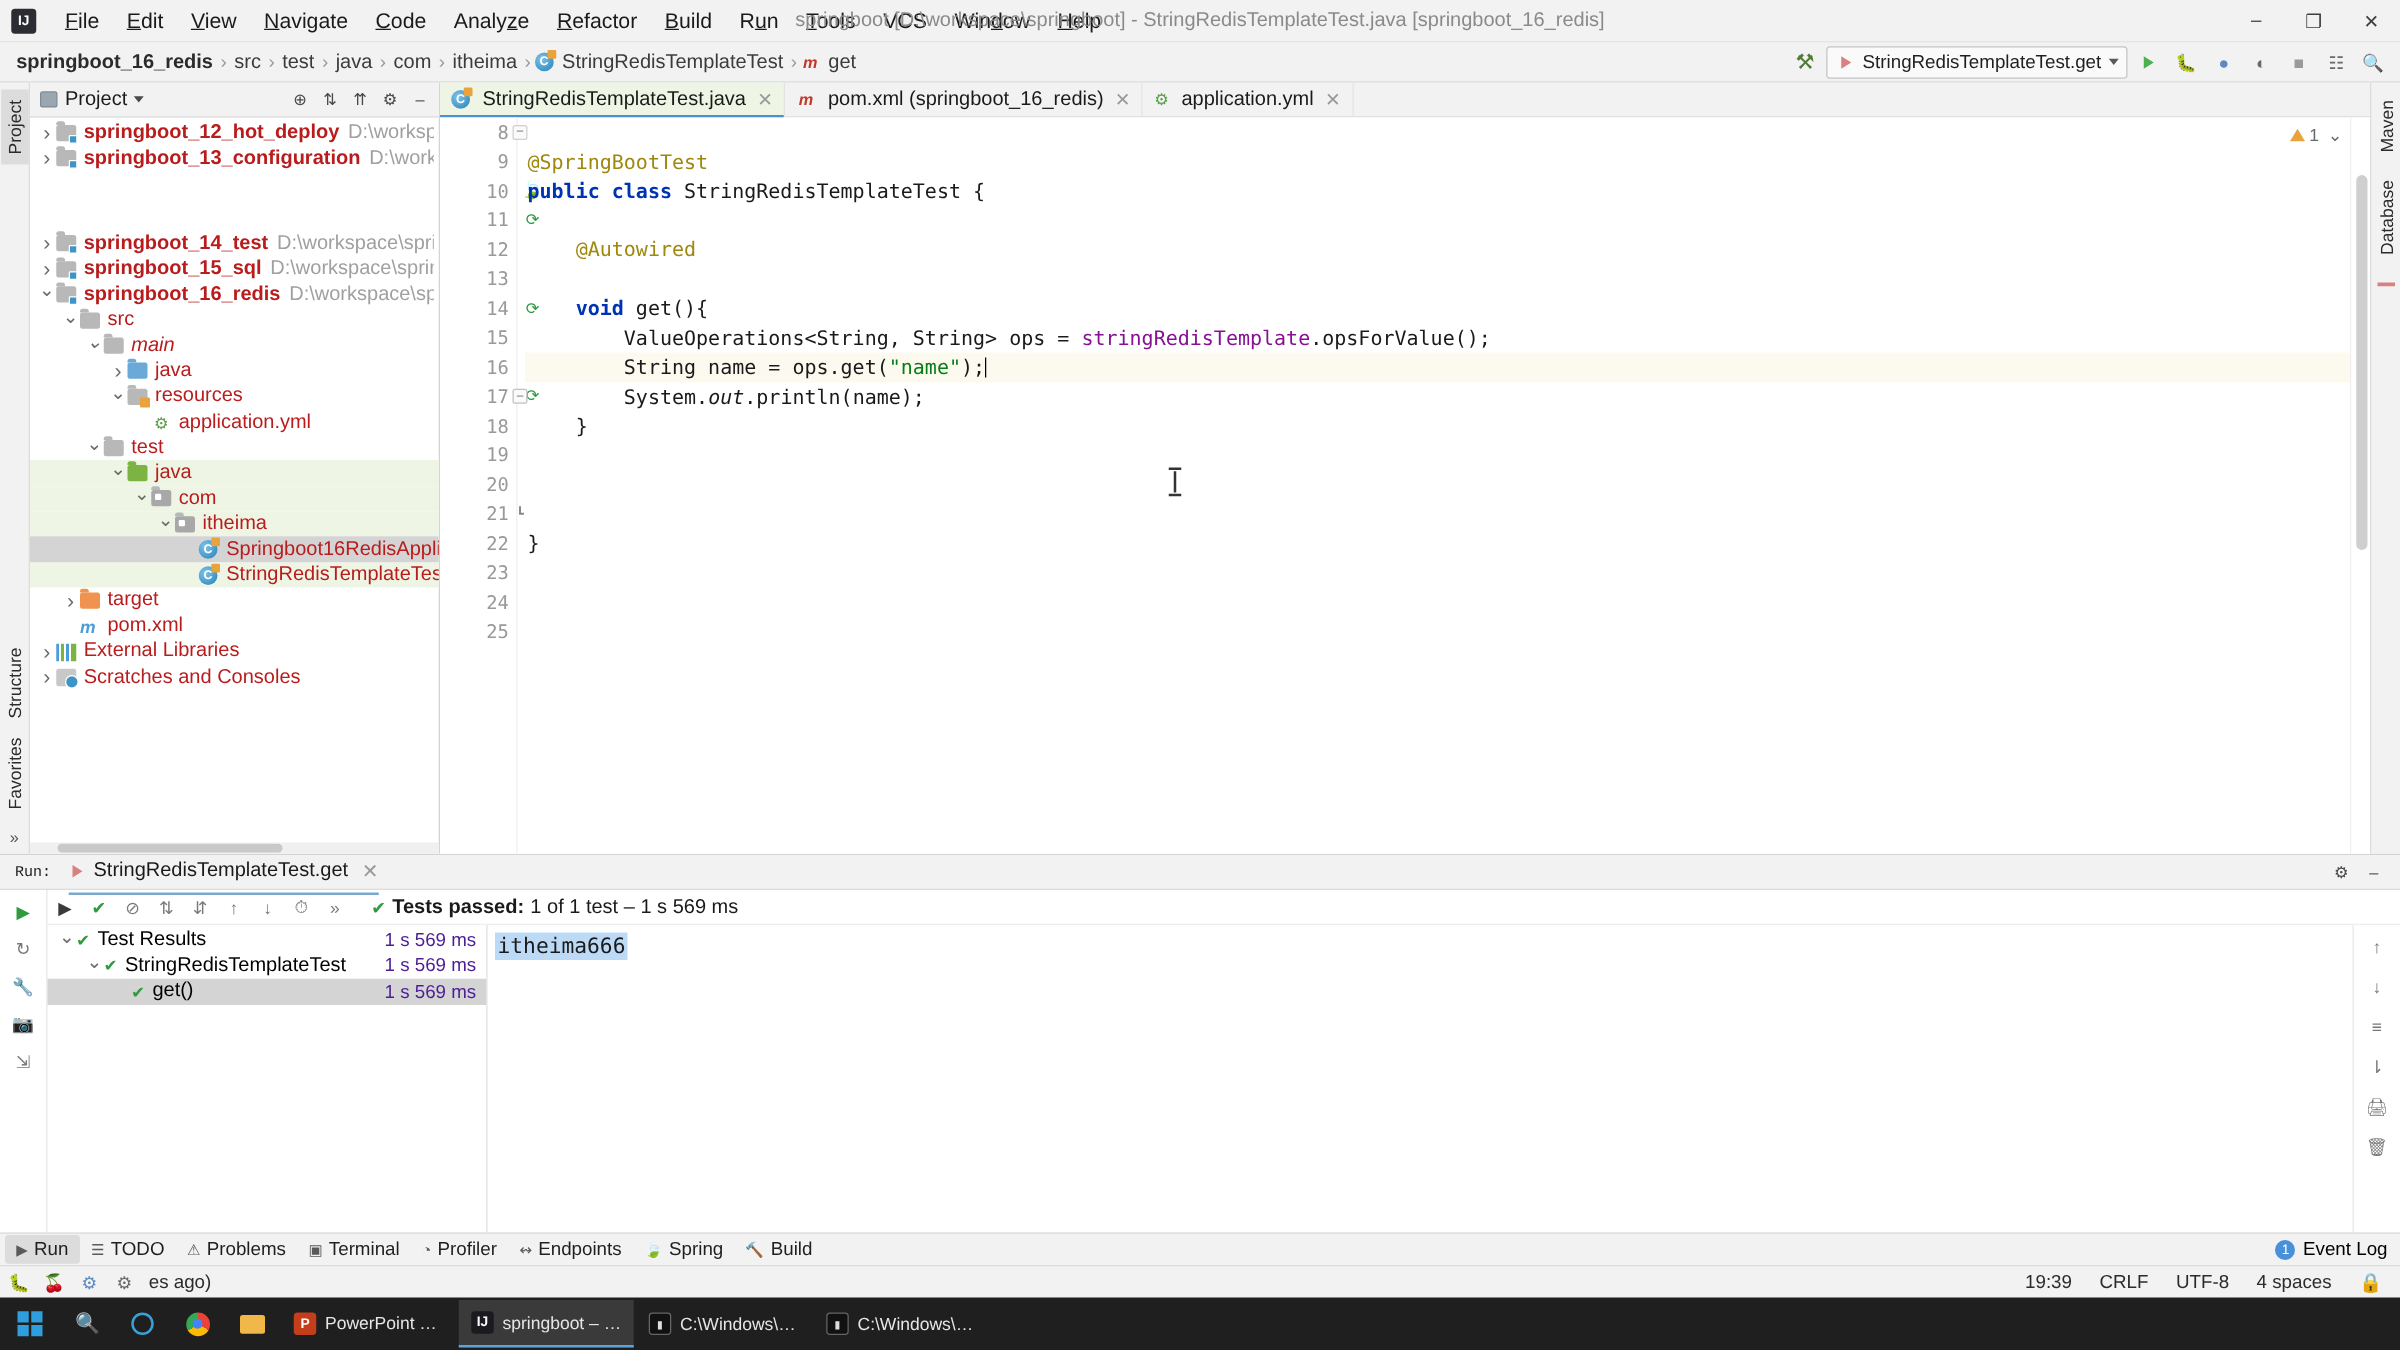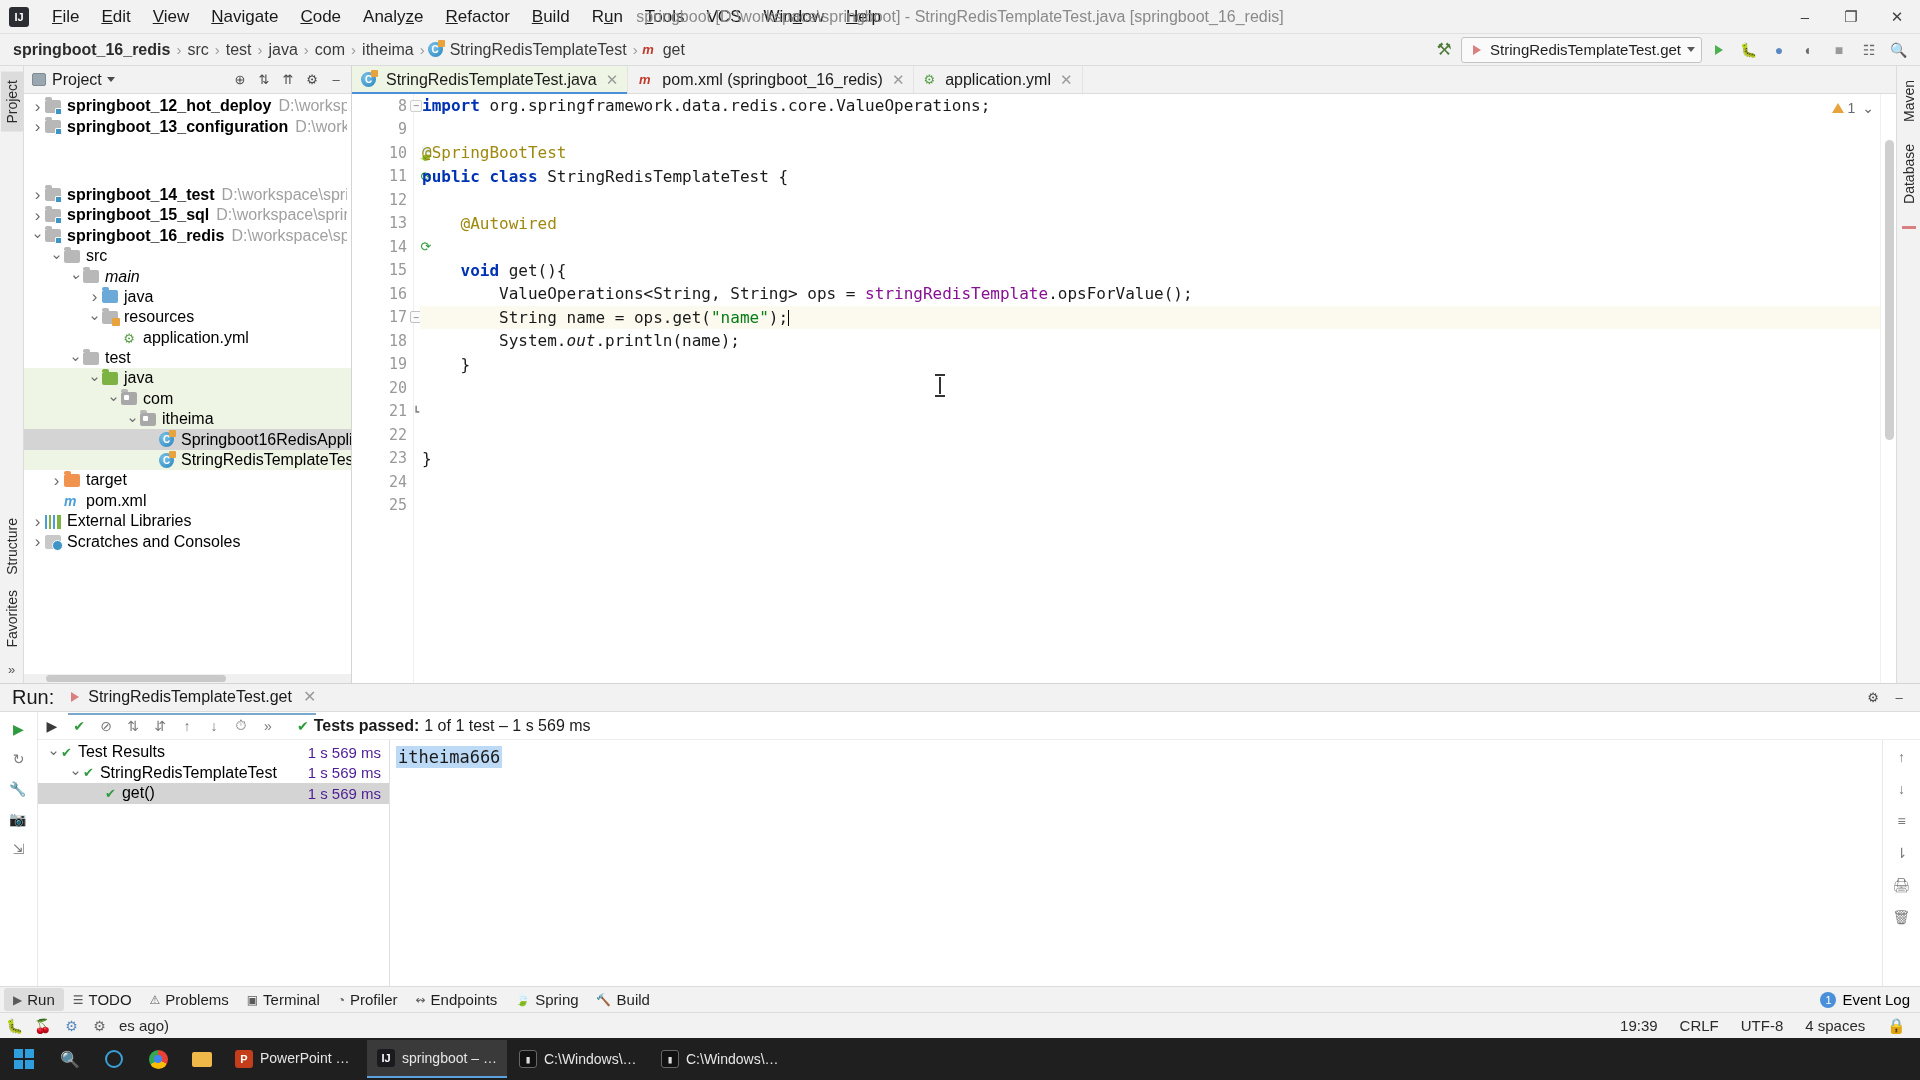--- a/index.html
+++ b/index.html
@@ -126,21 +126,21 @@
   .arrow.r::before { content:'›'; font-size:17px; line-height:1; }
   .arrow.d::before { content:'⌄'; font-size:15px; line-height:1; position:relative; top:-3px;}
   .ticon { width:17px;height:15px;flex:none;margin-right:5px; position:relative; }
   .fld { background:#b8b8b8; border-radius:2px 2px 2px 2px; width:16px;height:13px; position:absolute; top:1px;}
   .fld::before{content:'';position:absolute;top:-3px;left:0;width:7px;height:3px;background:#b8b8b8;border-radius:2px 2px 0 0;}
   .fld.blue{background:#6aa9d8;} .fld.blue::before{background:#6aa9d8;}
   .fld.green{background:#7cb342;} .fld.green::before{background:#7cb342;}
   .fld.orange{background:#f0934e;} .fld.orange::before{background:#f0934e;}
   .mod-badge{position:absolute;bottom:-1px;right:0;width:7px;height:7px;background:#3d94c7;border:1px solid #fff;border-radius:1px;}
   .res-badge{position:absolute;bottom:-1px;right:-1px;width:8px;height:8px;background:#e8a33d;border-radius:1px;}
-  .tname { color:#000000; }
+  .tname { color:#b91c1c; }
   .tname.b { font-weight:bold; }
   .tpath { color:#a0a0a0; margin-left:7px; overflow:hidden; }
   .ic-yml{width:16px;height:14px;position:absolute;top:1px;display:flex;align-items:center;justify-content:center;
     color:#5a9f4a;font-size:13px;}
   .ic-m{width:16px;height:14px;position:absolute;top:0px;color:#4a9ed8;font-size:14px;font-weight:bold;font-style:italic;}
   .ic-lib{width:16px;height:14px;position:absolute;top:1px;background:linear-gradient(90deg,#4a9ed8 0 2px,transparent 2px 4px,#7cb342 4px 6px,transparent 6px 8px,#4a9ed8 8px 10px,transparent 10px 12px,#7cb342 12px 14px);}
   .ic-scr{width:16px;height:14px;position:absolute;top:1px;background:#c8c8c8;border-radius:2px;}
   .ic-scr::after{content:'';position:absolute;bottom:-2px;right:-2px;width:9px;height:9px;border-radius:50%;background:#3d94c7;border:1px solid #fff;}
   .hscroll { height:9px; background:#f0f0f0; position:relative; flex:none;}
   .hscroll-thumb{position:absolute;left:22px;top:1px;height:7px;width:180px;background:#c9c9c9;border-radius:4px;}
@@ -186,21 +186,21 @@
   .warn-chip{ position:absolute; top:6px; right:22px; display:flex;align-items:center;gap:3px; font-size:14px;color:#6a6a6a;}
   .warn-tri{width:0;height:0;border-left:6px solid transparent;border-right:6px solid transparent;border-bottom:10px solid #e8a33d;}
   .vscroll-thumb{position:absolute;right:2px;top:46px;width:9px;height:300px;background:#cfcfcf;border-radius:5px;}
 
   
   .rightstrip{width:24px;background:#f2f2f2;border-left:1px solid #dcdcdc;display:flex;flex-direction:column;align-items:center;flex:none;padding-top:6px;}
 
   
   .runpanel { height: 303px; background:#fff; display:flex; flex-direction:column; flex:none; border-top:1px solid #d4d4d4;}
   .run-hdr { height:28px; display:flex; align-items:center; background:#f2f2f2; border-bottom:1px solid #dcdcdc; flex:none; padding-left:12px;}
-  .run-label{font-size:20px;color:#1a1a1a;margin-right:14px;}
+  .run-label{font-size:12px;color:#1a1a1a;margin-right:14px;font-family:Liberation Mono, monospace;}
   .run-tab{display:flex;align-items:center;gap:6px;font-size:16px;color:#1a1a1a;position:relative;padding-bottom:2px;}
   .run-tab::after{content:'';position:absolute;left:0;right:0;bottom:-7px;height:2px;background:#7aa7cc;}
   .ic-runtab{width:14px;height:14px;display:flex;align-items:center;justify-content:center;}
   .run-hdr-right{margin-left:auto;display:flex;align-items:center;gap:4px;padding-right:10px;}
 
   .run-body{flex:1;display:flex;min-height:0;}
   .run-lefttools{width:38px;background:#fff;border-right:1px solid #e8e8e8;display:flex;flex-direction:column;align-items:center;padding-top:6px;flex:none;gap:8px;}
   .rtool{width:24px;height:22px;display:flex;align-items:center;justify-content:center;color:#5a5a5a;font-size:14px;border-radius:3px;}
 
   .run-main{flex:1;display:flex;flex-direction:column;min-width:0;}
@@ -571,21 +571,20 @@
               <span>23</span>
             </div>
             <div class="gline" style="position: relative;">
               <span>24</span>
             </div>
             <div class="gline" style="position: relative;">
               <span>25</span>
             </div>
           </div>
         <div class="code" id="code">
-            <div class="cline"><span class="kw">import</span> org.springframework.data.redis.core.ValueOperations;</div>
             <div class="cline">&nbsp;</div>
             <div class="cline"><span class="ann">@SpringBootTest</span></div>
             <div class="cline"><span class="kw">public class</span> StringRedisTemplateTest {</div>
             <div class="cline">&nbsp;</div>
             <div class="cline">    <span class="ann">@Autowired</span></div>
             <div class="cline">&nbsp;</div>
             <div class="cline">    <span class="kw">void</span> get(){</div>
             <div class="cline">        ValueOperations&lt;String, String&gt; ops = <span class="fieldc">stringRedisTemplate</span>.opsForValue();</div>
             <div class="cline hl">        String name = ops.get(<span class="str">"name"</span>);<span class="caret-bar"></span></div>
             <div class="cline">        System.<span class="statc">out</span>.println(name);</div>

